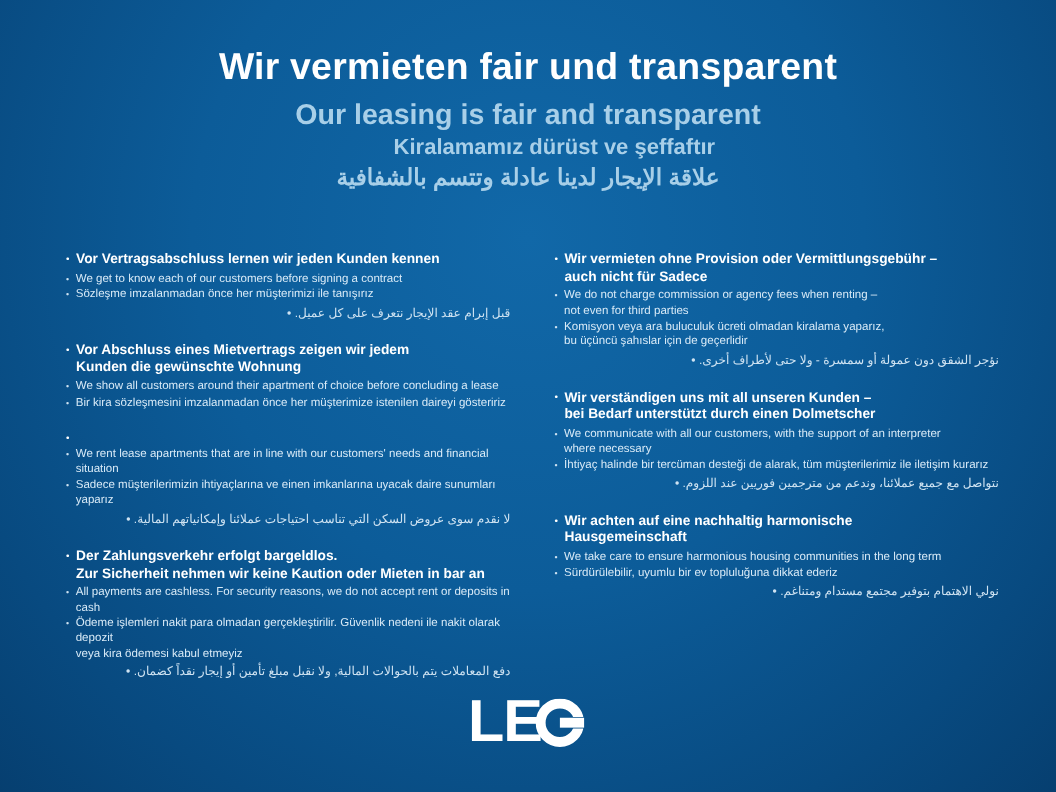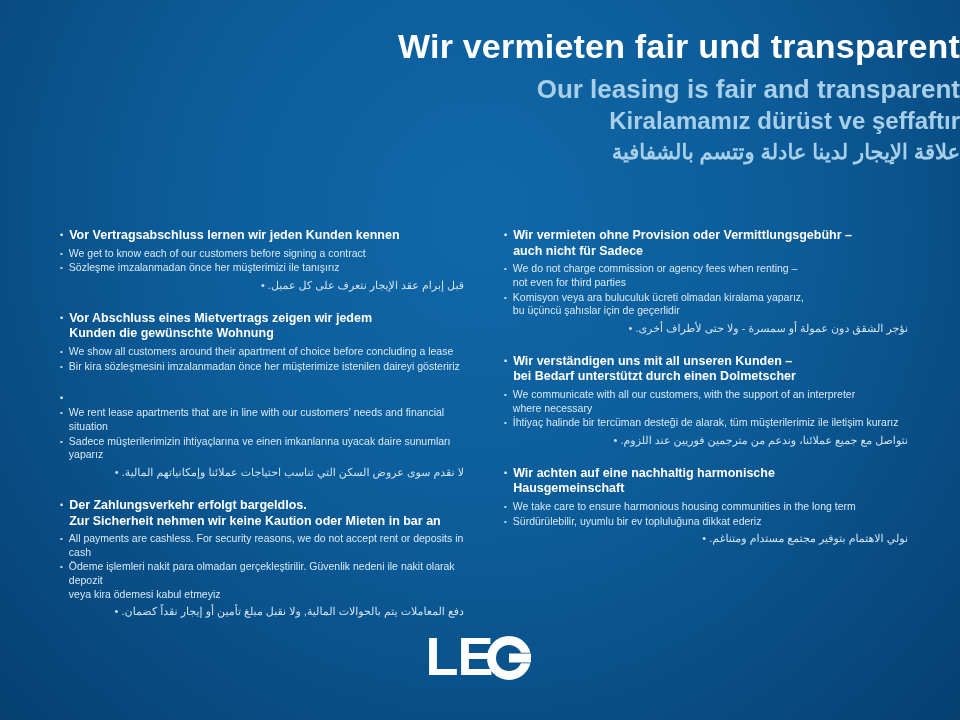--- a/index.html
+++ b/index.html
@@ -18,42 +18,42 @@
   }
 
   .slide {
     position: absolute;
     inset: 0;
   }
 
   
   .headings {
     position: absolute;
-    top: 27px;
+    top: 42px;
     left: 0;
     right: 0;
-    text-align: right;
+    text-align: center;
   }
   .title-de {
     font-size: 34px;
     font-weight: bold;
     letter-spacing: 0.2px;
     color: #ffffff;
     line-height: 1.15;
     margin: 0 0 8px 0;
   }
   .title-en {
     font-size: 26px;
     font-weight: bold;
     color: #a8cfe8;
     line-height: 1.2;
     margin: 0 0 2px 0;
   }
   .title-tr {
-    font-size: 24px;
+    font-size: 20px;
     font-weight: bold;
     color: #a8cfe8;
     line-height: 1.2;
     margin: 0 0 2px 0;
     padding-left: 48px;
   }
   .title-ar {
     font-size: 21px;
     font-weight: bold;
     color: #a8cfe8;

